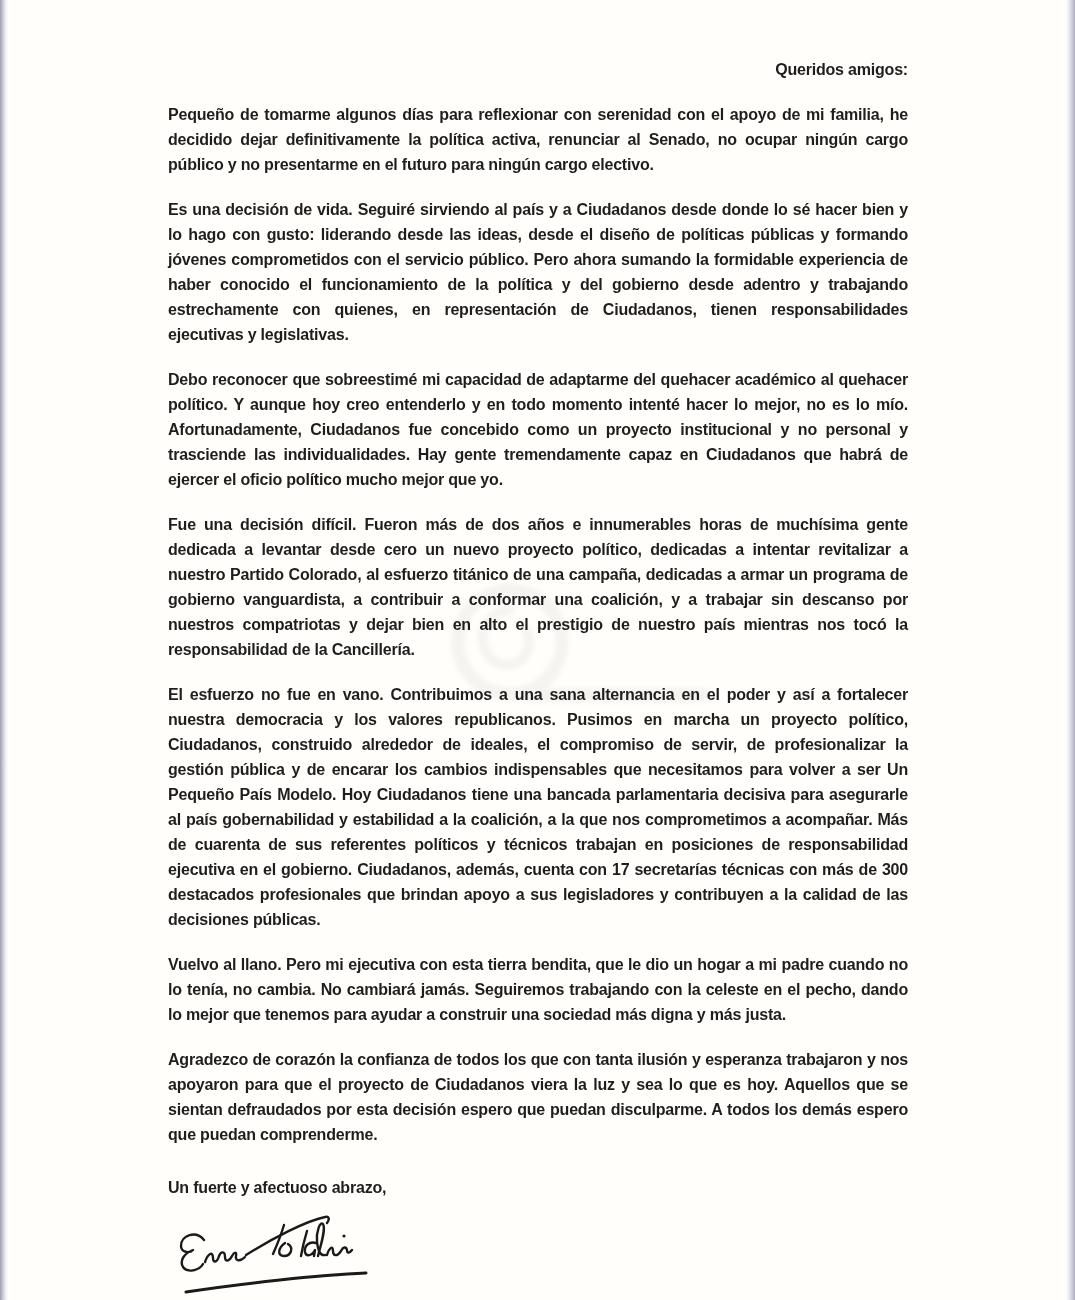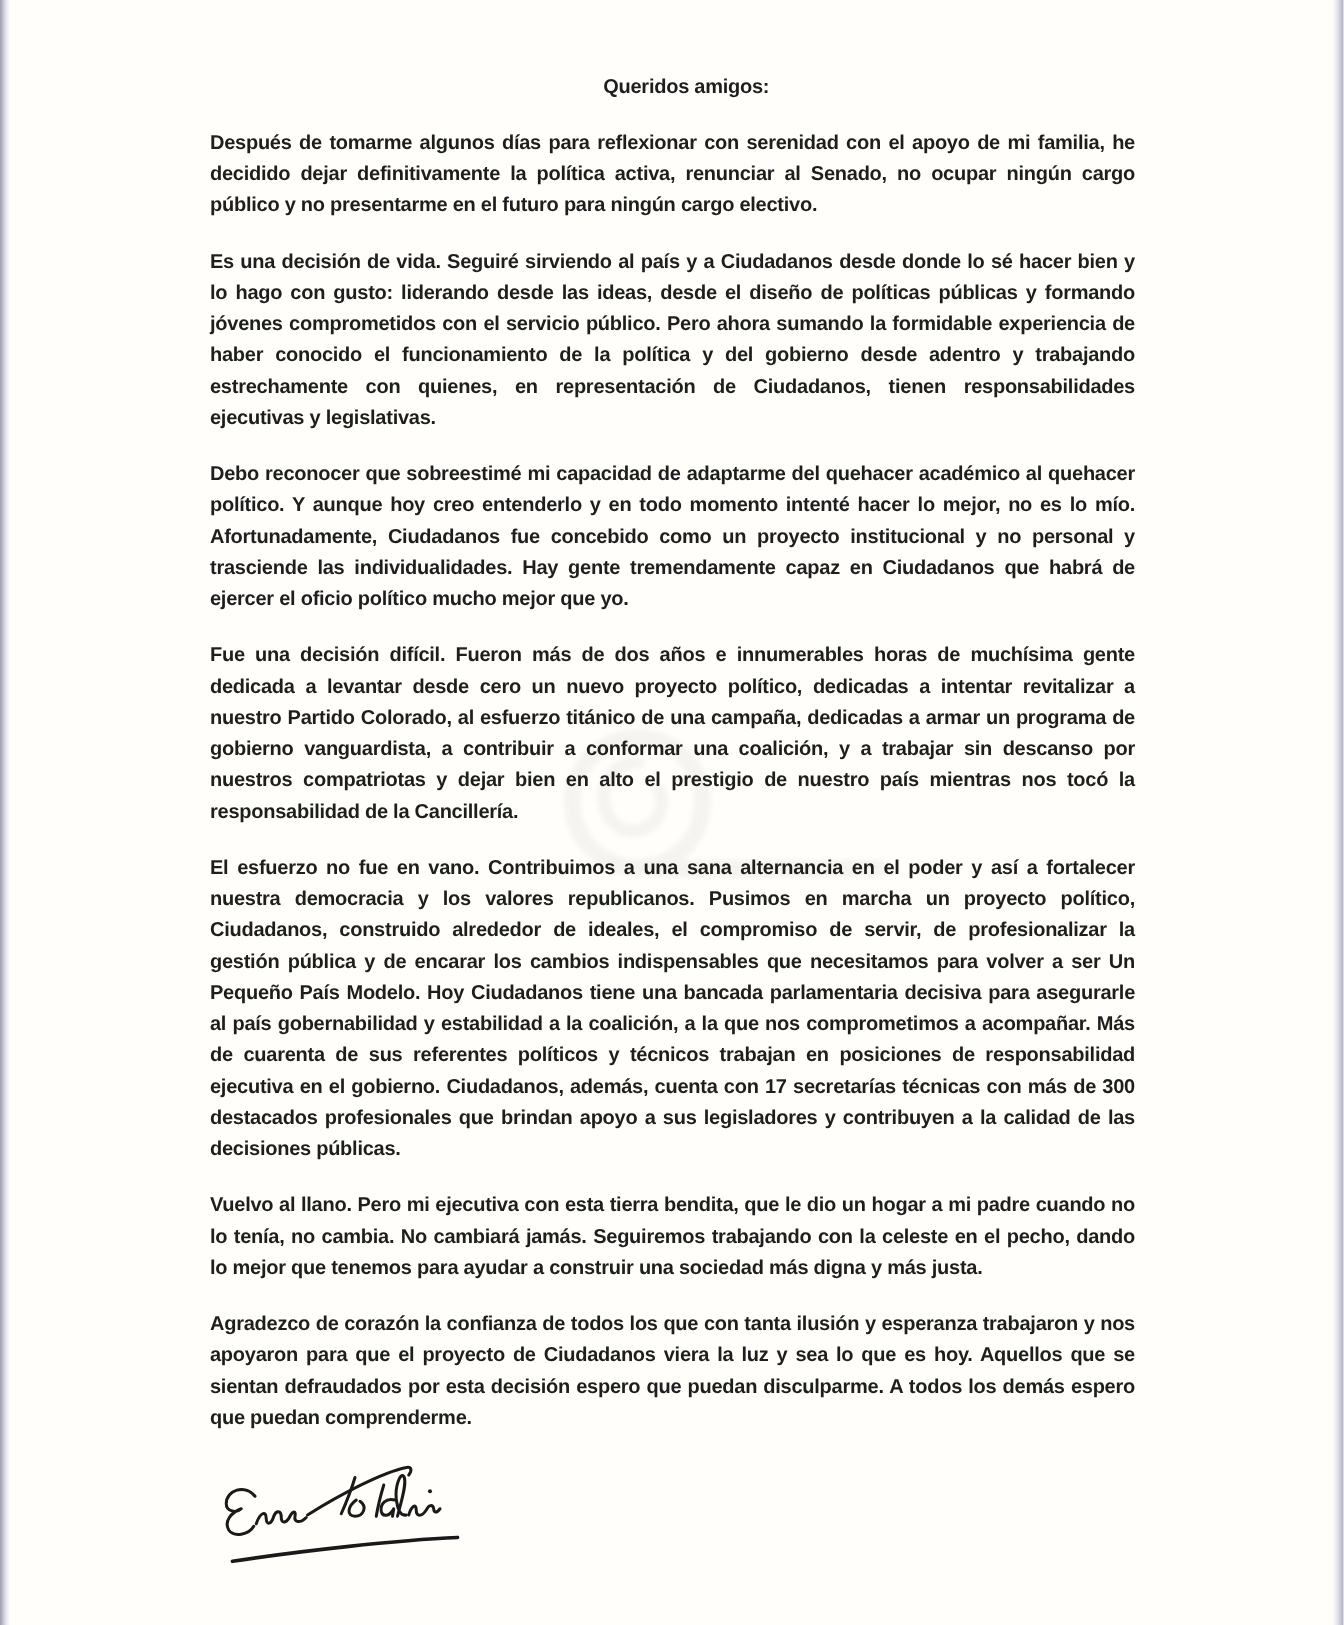--- a/index.html
+++ b/index.html
@@ -40,21 +40,21 @@
     font-size: 16px;
     font-weight: bold;
     line-height: 25px;
     letter-spacing: -0.2px;
   }
   .letter-body p {
     margin: 0 0 20px 0;
     text-align: justify;
   }
   p.salutation {
-    text-align: center;
+    text-align: right;
     margin-left: 22px;
   }
   p.closing {
     margin-top: 28px;
     margin-bottom: 10px;
     text-align: left;
   }
   .signature-block {
     margin-top: 6px;
     margin-left: 0px;
@@ -88,27 +88,28 @@
   <svg class="watermark" viewBox="0 0 330 150">
     <g fill="none" stroke="#8f8f8f" stroke-linecap="round">
       <circle cx="95" cy="62" r="52" stroke-width="13"></circle>
       <path d="M95,30 C78,30 66,45 68,62 C70,78 84,88 98,84 C112,80 118,64 112,52" stroke-width="10"></path>
       <rect x="105" y="108" width="190" height="14" rx="7" fill="#8f8f8f" stroke="none"></rect>
     </g>
   </svg>
 
   <div class="letter-body">
     <p class="salutation">Queridos amigos:</p>
-    <p>Después de tomarme algunos días para reflexionar con serenidad con el apoyo de mi familia, he decidido dejar definitivamente la política activa, renunciar al Senado, no ocupar ningún cargo público y no presentarme en el futuro para ningún cargo electivo.</p>
+    <p>Pequeño de tomarme algunos días para reflexionar con serenidad con el apoyo de mi familia, he decidido dejar definitivamente la política activa, renunciar al Senado, no ocupar ningún cargo público y no presentarme en el futuro para ningún cargo electivo.</p>
     <p>Es una decisión de vida. Seguiré sirviendo al país y a Ciudadanos desde donde lo sé hacer bien y lo hago con gusto: liderando desde las ideas, desde el diseño de políticas públicas y formando jóvenes comprometidos con el servicio público. Pero ahora sumando la formidable experiencia de haber conocido el funcionamiento de la política y del gobierno desde adentro y trabajando estrechamente con quienes, en representación de Ciudadanos, tienen responsabilidades ejecutivas y legislativas.</p>
     <p>Debo reconocer que sobreestimé mi capacidad de adaptarme del quehacer académico al quehacer político. Y aunque hoy creo entenderlo y en todo momento intenté hacer lo mejor, no es lo mío. Afortunadamente, Ciudadanos fue concebido como un proyecto institucional y no personal y trasciende las individualidades. Hay gente tremendamente capaz en Ciudadanos que habrá de ejercer el oficio político mucho mejor que yo.</p>
     <p>Fue una decisión difícil. Fueron más de dos años e innumerables horas de muchísima gente dedicada a levantar desde cero un nuevo proyecto político, dedicadas a intentar revitalizar a nuestro Partido Colorado, al esfuerzo titánico de una campaña, dedicadas a armar un programa de gobierno vanguardista, a contribuir a conformar una coalición, y a trabajar sin descanso por nuestros compatriotas y dejar bien en alto el prestigio de nuestro país mientras nos tocó la responsabilidad de la Cancillería.</p>
     <p>El esfuerzo no fue en vano. Contribuimos a una sana alternancia en el poder y así a fortalecer nuestra democracia y los valores republicanos. Pusimos en marcha un proyecto político, Ciudadanos, construido alrededor de ideales, el compromiso de servir, de profesionalizar la gestión pública y de encarar los cambios indispensables que necesitamos para volver a ser Un Pequeño País Modelo. Hoy Ciudadanos tiene una bancada parlamentaria decisiva para asegurarle al país gobernabilidad y estabilidad a la coalición, a la que nos comprometimos a acompañar. Más de cuarenta de sus referentes políticos y técnicos trabajan en posiciones de responsabilidad ejecutiva en el gobierno. Ciudadanos, además, cuenta con 17 secretarías técnicas con más de 300 destacados profesionales que brindan apoyo a sus legisladores y contribuyen a la calidad de las decisiones públicas.</p>
     <p>Vuelvo al llano. Pero mi ejecutiva con esta tierra bendita, que le dio un hogar a mi padre cuando no lo tenía, no cambia. No cambiará jamás. Seguiremos trabajando con la celeste en el pecho, dando lo mejor que tenemos para ayudar a construir una sociedad más digna y más justa.</p>
     <p>Agradezco de corazón la confianza de todos los que con tanta ilusión y esperanza trabajaron y nos apoyaron para que el proyecto de Ciudadanos viera la luz y sea lo que es hoy. Aquellos que se sientan defraudados por esta decisión espero que puedan disculparme. A todos los demás espero que puedan comprenderme.</p>
+    <p class="closing">Un fuerte y afectuoso abrazo,</p>
 
     <div class="signature-block" role="img" aria-label="Ernesto Talvi">
       <svg viewBox="0 0 215 92">
         <g fill="none" stroke="#1a1a1a" stroke-width="2.4" stroke-linecap="round" stroke-linejoin="round">
 
           <path d="M36,30 C28,20 13,25 13,36 C13,42 21,44 25,40 C17,43 11,50 15,57 C19,63 31,61 35,54"></path>
 
           <path d="M37,52 C40,43 45,41 45,48 C45,53 49,53 51,46 C53,41 57,41 57,47 C57,52 61,52 64,46 C66,42 69,41 68,46 C67,51 72,52 77,47"></path>
 
           <path d="M78,45 C105,28 138,11 157,7 C161,6 162,9 159,13"></path>

